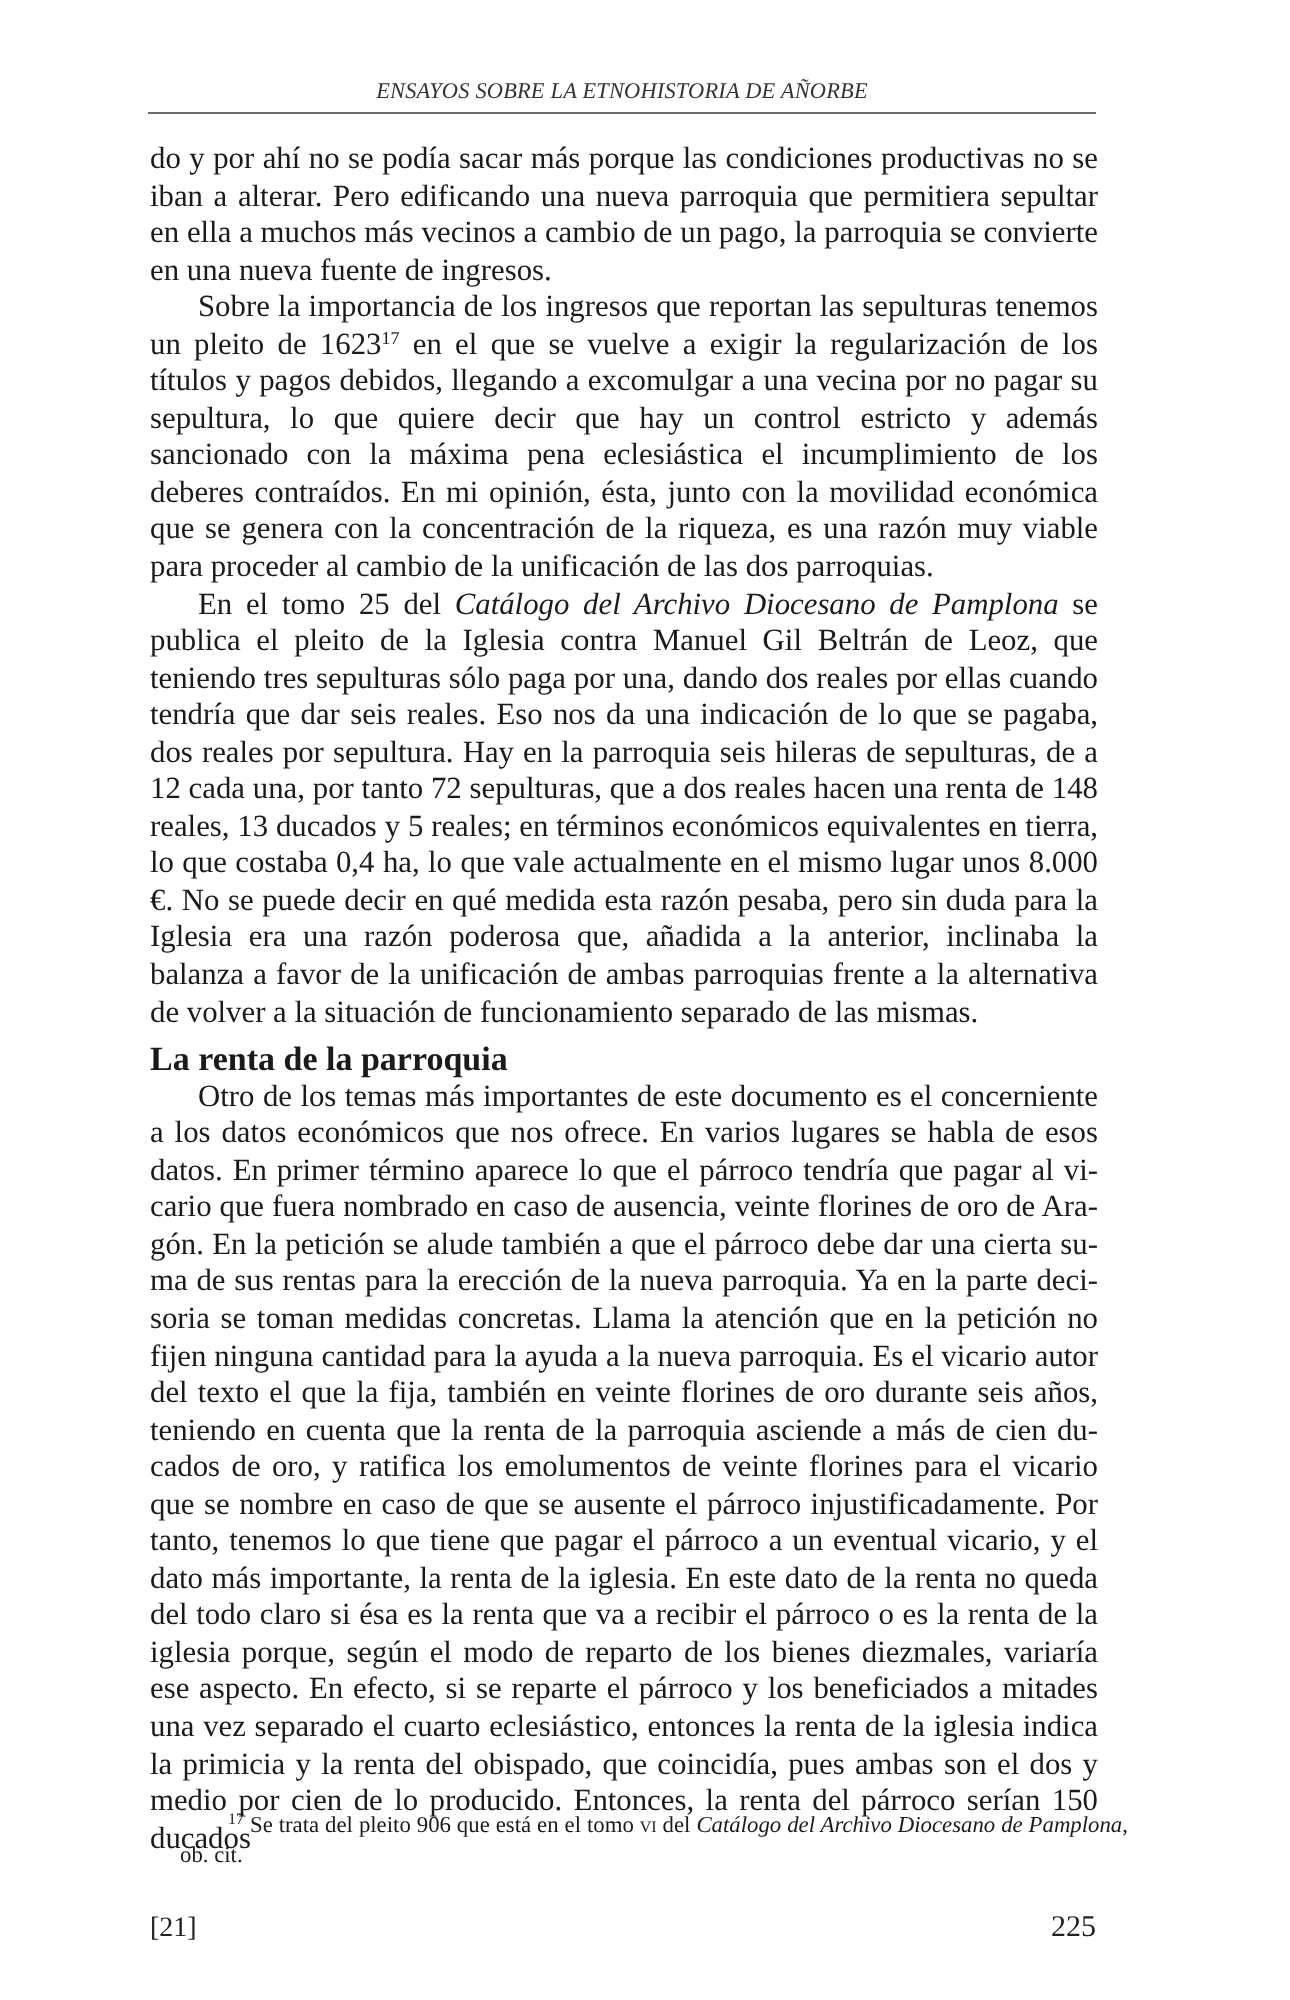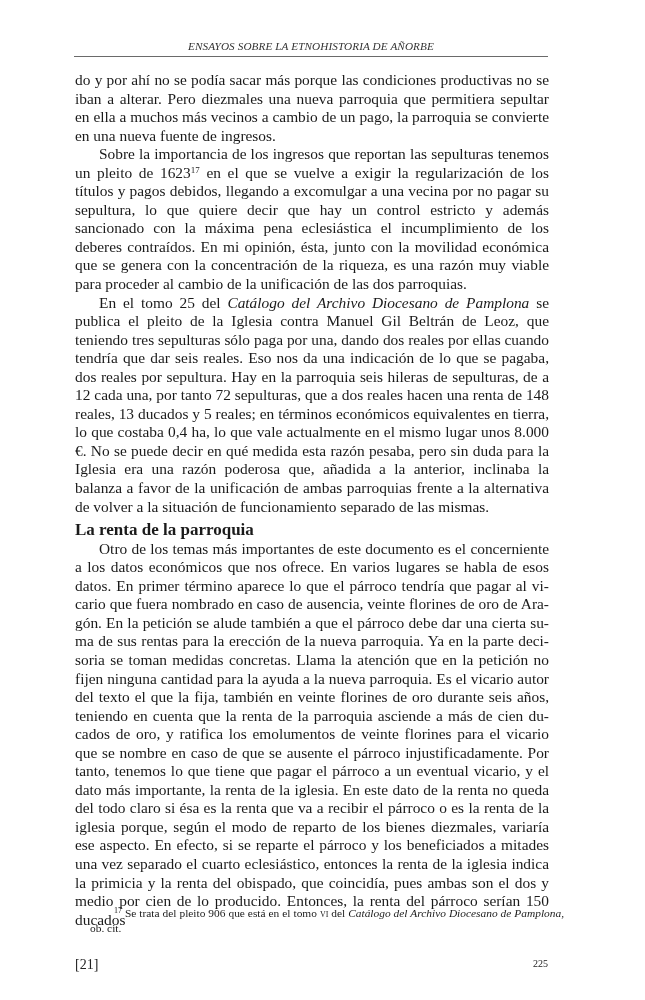--- a/index.html
+++ b/index.html
@@ -93,36 +93,36 @@
     left: 75px;
     top: 956px;
     font-size: 14px;
     line-height: 18px;
     color: #222;
   }
   .page-number {
     position: absolute;
     right: 97px;
     top: 955px;
-    font-size: 10px;
+    font-size: 15px;
     line-height: 18px;
     color: #222;
   }
   i, em { }
 </style>
 </head>
 <body>
 
 <div class="page">
 
   <div class="running-header">ENSAYOS SOBRE LA ETNOHISTORIA DE AÑORBE</div>
   <div class="header-rule"></div>
 
   <div class="body-text">
-    <p>do y por ahí no se podía sacar más porque las condiciones productivas no se iban a alterar. Pero diezmales una nueva parroquia que permitiera sepultar en ella a muchos más vecinos a cambio de un pago, la parroquia se convier­te en una nueva fuente de ingresos.</p>
+    <p>do y por ahí no se podía sacar más porque las condiciones productivas no se iban a alterar. Pero edificando una nueva parroquia que permitiera sepultar en ella a muchos más vecinos a cambio de un pago, la parroquia se convier­te en una nueva fuente de ingresos.</p>
 
     <p class="indent"><span>Sobre la importancia de los ingresos que reportan las sepulturas tenemos un pleito de 1623</span><sup class="fnref">17</sup><span> en el que se vuelve a exigir la regularización de los títulos y pagos debidos, llegando a excomulgar a una vecina por no pagar su sepul­tura, lo que quiere decir que hay un control estricto y además sancionado con la máxima pena eclesiástica el incumplimiento de los deberes contraídos. En mi opinión, ésta, junto con la movilidad económica que se genera con la con­centración de la riqueza, es una razón muy viable para proceder al cambio de la unificación de las dos parroquias.</span></p>
 
     <p class="indent"><span>En el tomo 25 del </span><i>Catálogo del Archivo Diocesano de Pamplona</i><span> se publica el pleito de la Iglesia contra Manuel Gil Beltrán de Leoz, que teniendo tres sepulturas sólo paga por una, dando dos reales por ellas cuando tendría que dar seis reales. Eso nos da una indicación de lo que se pagaba, dos reales por sepultura. Hay en la parroquia seis hileras de sepulturas, de a 12 cada una, por tanto 72 sepulturas, que a dos reales hacen una renta de 148 reales, 13 ducados y 5 reales; en términos económicos equivalentes en tierra, lo que cos­taba 0,4 ha, lo que vale actualmente en el mismo lugar unos 8.000 €. No se puede decir en qué medida esta razón pesaba, pero sin duda para la Iglesia era una razón poderosa que, añadida a la anterior, inclinaba la balanza a fa­vor de la unificación de ambas parroquias frente a la alternativa de volver a la situación de funcionamiento separado de las mismas.</span></p>
 
     <h2 class="section-heading">La renta de la parroquia</h2>
 
     <p class="indent">Otro de los temas más importantes de este documento es el concernien­te a los datos económicos que nos ofrece. En varios lugares se habla de esos datos. En primer término aparece lo que el párroco tendría que pagar al vi­cario que fuera nombrado en caso de ausencia, veinte florines de oro de Ara­gón. En la petición se alude también a que el párroco debe dar una cierta su­ma de sus rentas para la erección de la nueva parroquia. Ya en la parte deci­soria se toman medidas concretas. Llama la atención que en la petición no fi­jen ninguna cantidad para la ayuda a la nueva parroquia. Es el vicario autor del texto el que la fija, también en veinte florines de oro durante seis años, teniendo en cuenta que la renta de la parroquia asciende a más de cien du­cados de oro, y ratifica los emolumentos de veinte florines para el vicario que se nombre en caso de que se ausente el párroco injustificadamente. Por tan­to, tenemos lo que tiene que pagar el párroco a un eventual vicario, y el da­to más importante, la renta de la iglesia. En este dato de la renta no queda del todo claro si ésa es la renta que va a recibir el párroco o es la renta de la iglesia porque, según el modo de reparto de los bienes diezmales, variaría ese aspecto. En efecto, si se reparte el párroco y los beneficiados a mitades una vez separado el cuarto eclesiástico, entonces la renta de la iglesia indica la pri­micia y la renta del obispado, que coincidía, pues ambas son el dos y medio por cien de lo producido. Entonces, la renta del párroco serían 150 ducados</p>
   </div>
 

